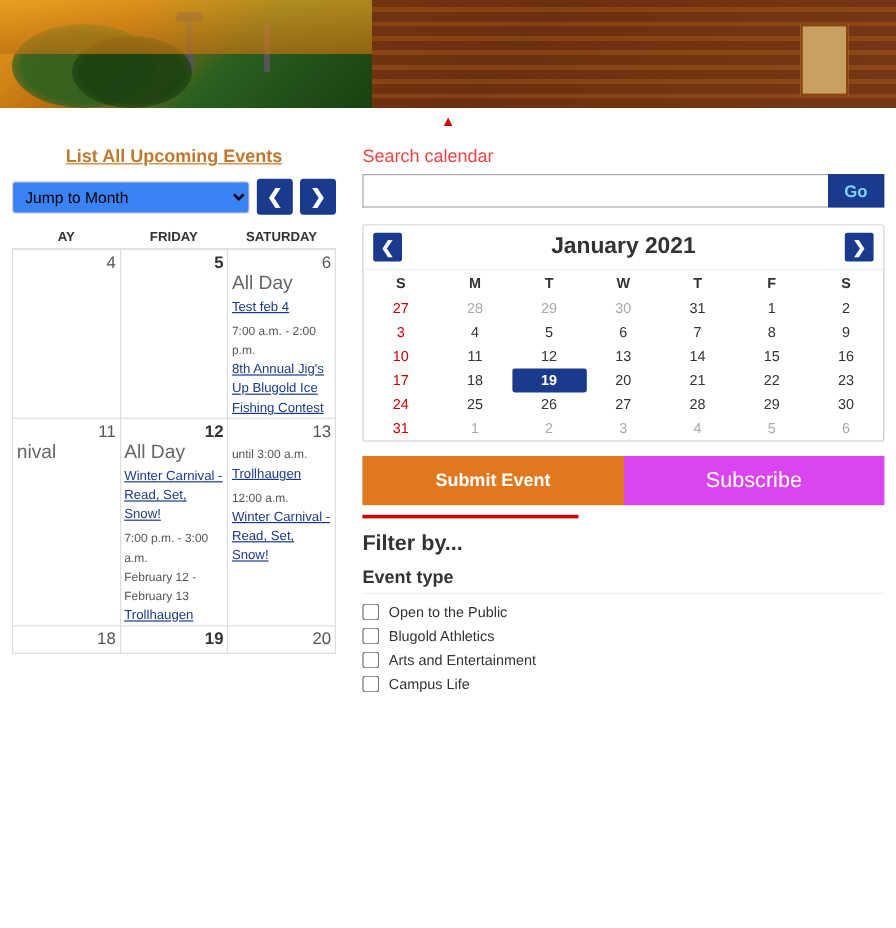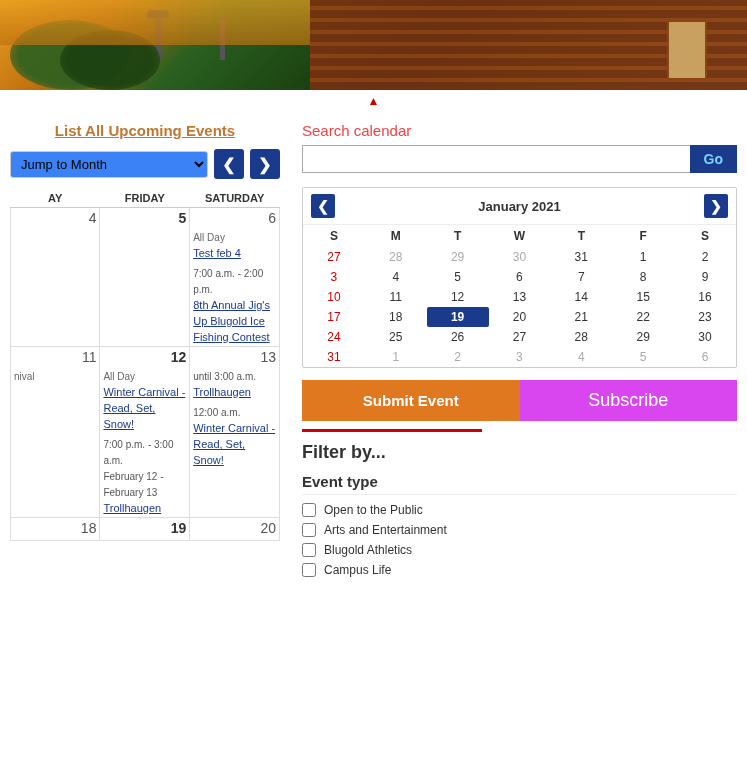--- a/index.html
+++ b/index.html
@@ -135,21 +135,21 @@
     }
     .day-num {
       font-size: 14px;
       color: #555;
       text-align: right;
       display: block;
       margin-bottom: 2px;
     }
     .day-num.friday { color: #333; font-weight: bold; }
     .event-allday {
-      font-size: 10px;
+      font-size: 16px;
       color: #666;
     }
     .event-time {
       font-size: 10px;
       color: #555;
     }
     .event-title {
       font-size: 11px;
       color: #1a3a8c;
       text-decoration: underline;
@@ -208,21 +208,21 @@
     .mini-cal-header {
       display: flex;
       align-items: center;
       justify-content: space-between;
       background: #fff;
       padding: 6px 8px;
       border-bottom: 1px solid #eee;
     }
 
     .mini-cal-title {
-      font-size: 13px;
+      font-size: 19px;
       font-weight: bold;
       color: #333;
     }
 
     .mini-nav-btn {
       background: #1a3a8c;
       color: #fff;
       border: none;
       border-radius: 2px;
       width: 24px;
@@ -545,25 +545,25 @@
 
     <div class="filter-section-title">Event type</div>
 
     <div id="filter-items-container">
     <div class="filter-item">
           <input type="checkbox" class="filter-checkbox" style="">
           <span class="filter-label">Open to the Public</span>
         </div>
         <div class="filter-item">
           <input type="checkbox" class="filter-checkbox" style="">
-          <span class="filter-label">Arts and Entertainment</span>
+          <span class="filter-label">Blugold Athletics</span>
         </div>
         <div class="filter-item">
           <input type="checkbox" class="filter-checkbox" style="">
-          <span class="filter-label">Blugold Athletics</span>
+          <span class="filter-label">Arts and Entertainment</span>
         </div>
         <div class="filter-item">
           <input type="checkbox" class="filter-checkbox" style="">
           <span class="filter-label">Campus Life</span>
         </div>
       </div>
 
   </div>
 </div>
 

